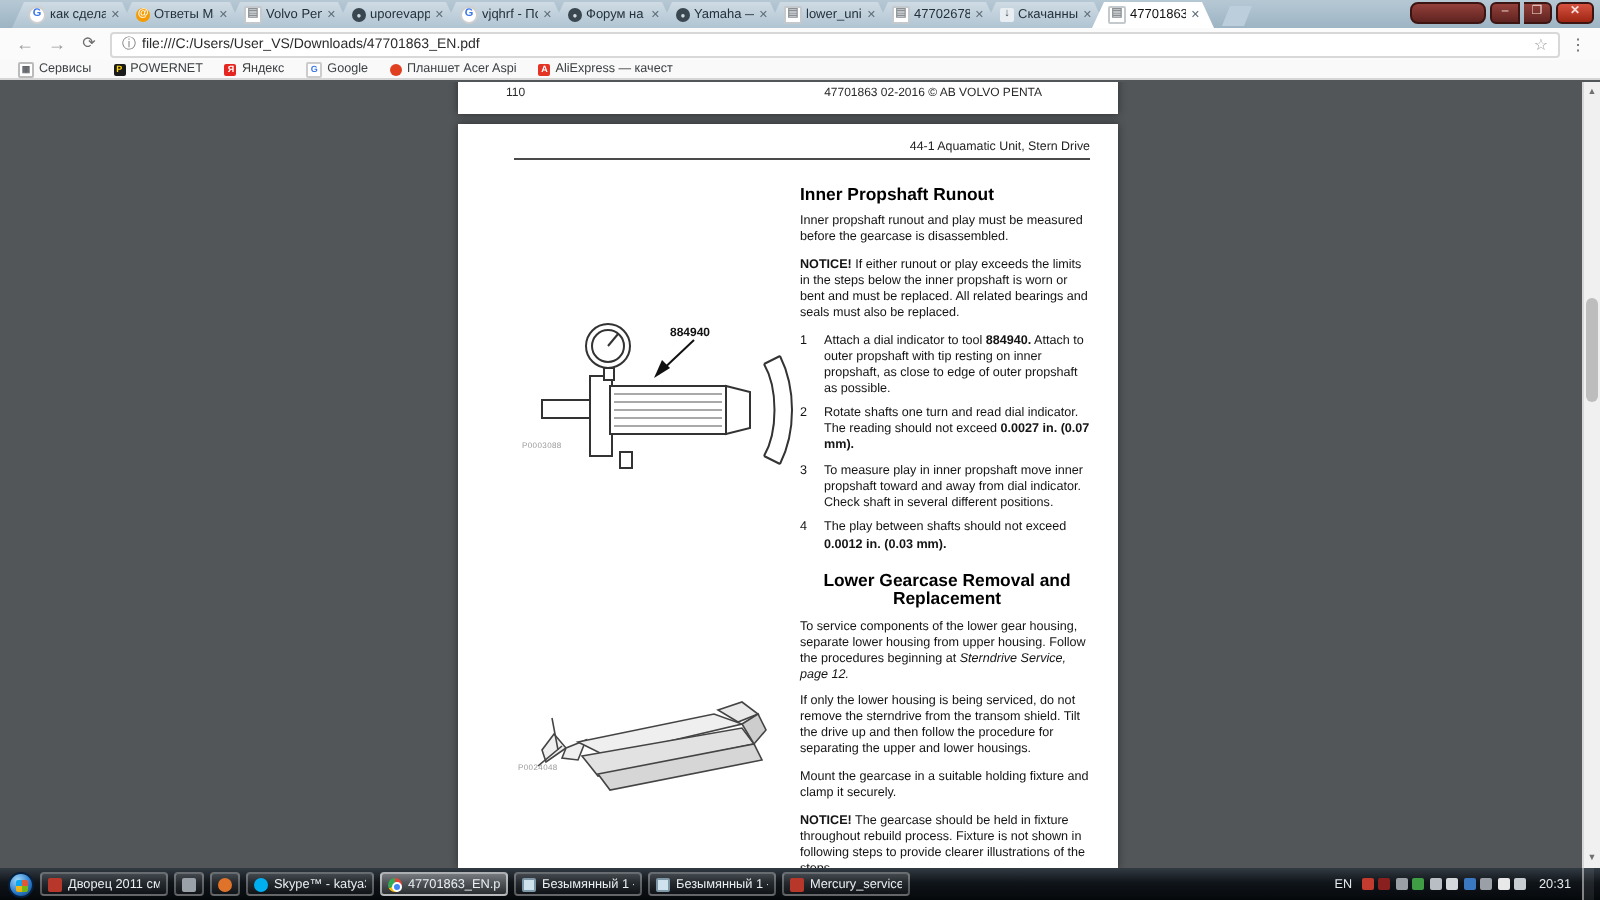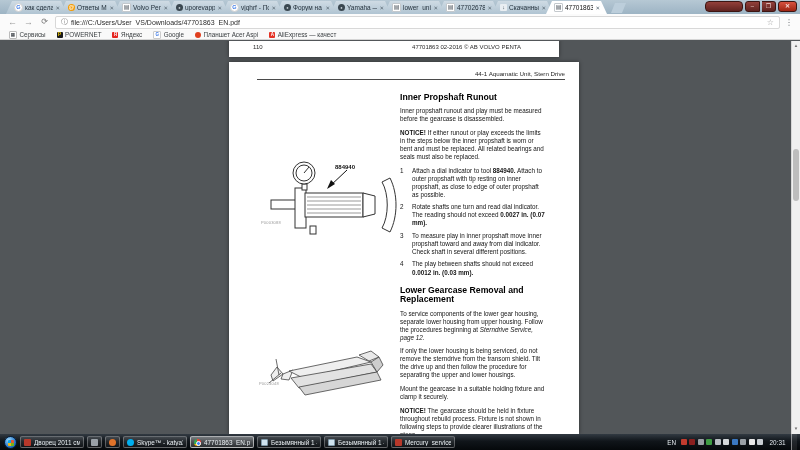--- a/index.html
+++ b/index.html
@@ -60,27 +60,27 @@
   .i-google{background:#fff;color:#3b78e7;border:.5px solid #ccc;}
   .i-acer{background:#e0401f;border-radius:50%;}
   .i-ali{background:#e43225;}
 
   
   .pdfarea{position:absolute;top:41px;left:0;width:800px;height:393px;background:#525659;overflow:hidden;}
   .page{position:absolute;left:229px;width:330px;background:#fff;box-shadow:0 0 4px rgba(0,0,0,.45);}
   .page-prev{top:-2px;height:18px;}
   .prev-footer{display:flex;justify-content:space-between;padding:5px 38px 0 24px;
     font-size:6px;color:#2a2a2a;}
-  .page-main{top:21px;height:372px;padding-left:20px;}
+  .page-main{top:21px;height:372px;}
   .pg-head{position:absolute;top:8px;right:14px;font-size:6.2px;color:#1f1f1f;}
   .pg-rule{position:absolute;top:16.5px;left:28px;right:14px;border-top:1px solid #4a4a4a;}
 
   .col{position:absolute;left:171px;top:31px;width:147px;font-size:6.3px;line-height:1.28;color:#141414;}
   .sec{font-size:8.7px;font-weight:bold;line-height:1.12;color:#000;margin:0 0 4.5px;}
-  .sec2{}
+  .sec2{text-align:center;}
   .col p{margin:0 0 5.5px;}
   .indent{margin-left:7px;}
   .steps{margin:1px 0 9px;}
   .step{display:flex;gap:7px;margin-bottom:4.5px;}
   .step-num{width:5px;flex:none;}
   .step-body{flex:1;}
   b{font-weight:bold;} i{font-style:italic;}
 
   .fig{position:absolute;left:30px;}
   .fig1{top:96px;width:142px;height:92px;}

